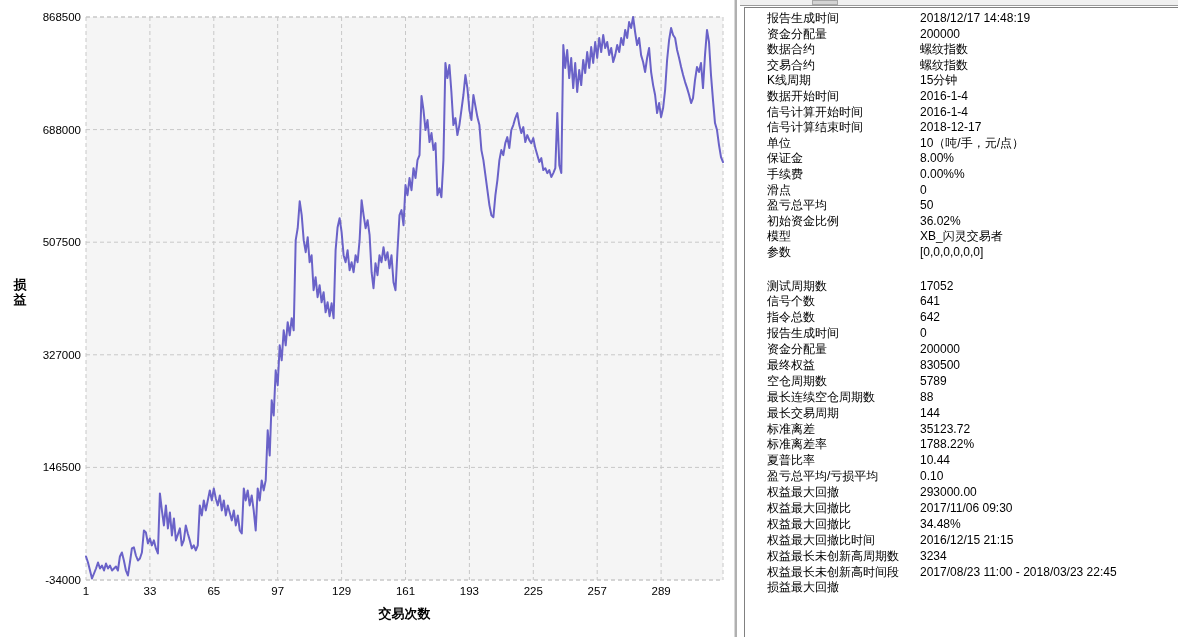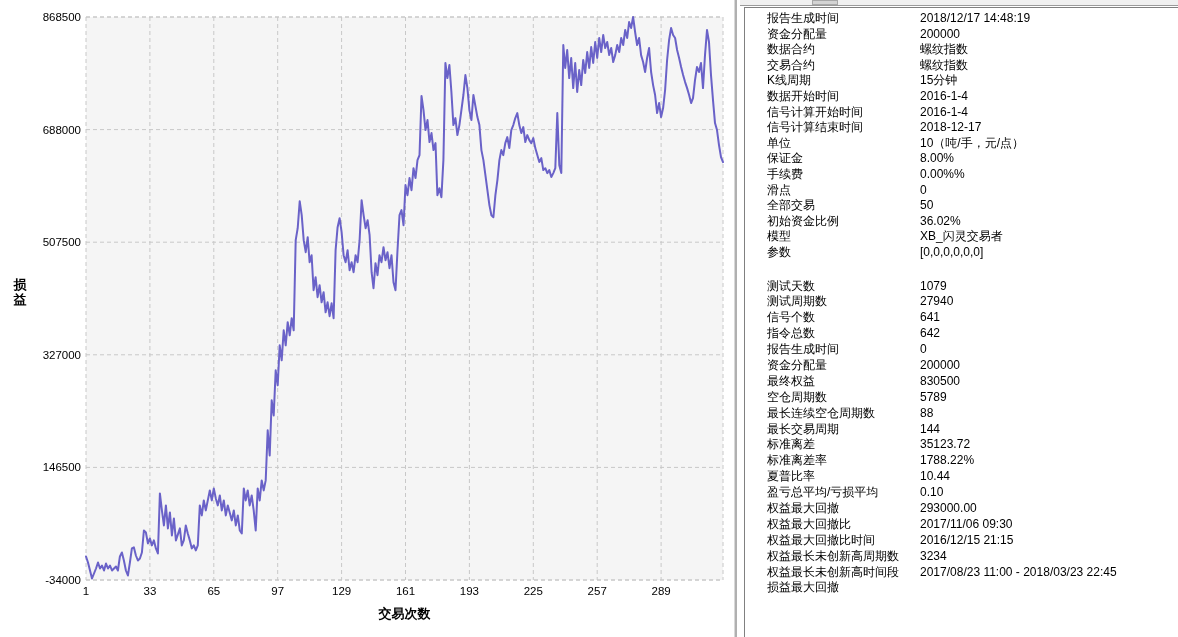--- a/index.html
+++ b/index.html
@@ -95,42 +95,42 @@
         <div class="report-row"><span class="row-label">数据合约</span><span class="row-value">螺纹指数</span></div>
         <div class="report-row"><span class="row-label">交易合约</span><span class="row-value">螺纹指数</span></div>
         <div class="report-row"><span class="row-label">K线周期</span><span class="row-value">15分钟</span></div>
         <div class="report-row"><span class="row-label">数据开始时间</span><span class="row-value">2016-1-4</span></div>
         <div class="report-row"><span class="row-label">信号计算开始时间</span><span class="row-value">2016-1-4</span></div>
         <div class="report-row"><span class="row-label">信号计算结束时间</span><span class="row-value">2018-12-17</span></div>
         <div class="report-row"><span class="row-label">单位</span><span class="row-value">10（吨/手，元/点）</span></div>
         <div class="report-row"><span class="row-label">保证金</span><span class="row-value">8.00%</span></div>
         <div class="report-row"><span class="row-label">手续费</span><span class="row-value">0.00%%</span></div>
         <div class="report-row"><span class="row-label">滑点</span><span class="row-value">0</span></div>
-        <div class="report-row"><span class="row-label">全部交易</span><span class="row-value">50</span></div>
+        <div class="report-row"><span class="row-label">盈亏总平均</span><span class="row-value">50</span></div>
         <div class="report-row"><span class="row-label">初始资金比例</span><span class="row-value">36.02%</span></div>
         <div class="report-row"><span class="row-label">模型</span><span class="row-value">XB_闪灵交易者</span></div>
         <div class="report-row"><span class="row-label">参数</span><span class="row-value">[0,0,0,0,0,0]</span></div>
       </div>
     <div id="stats-block" class="rows-block">
-        <div class="report-row"><span class="row-label">测试天数</span><span class="row-value">1079</span></div>
-        <div class="report-row"><span class="row-label">测试周期数</span><span class="row-value">27940</span></div>
+        <div class="report-row"><span class="row-label">测试周期数</span><span class="row-value">17052</span></div>
         <div class="report-row"><span class="row-label">信号个数</span><span class="row-value">641</span></div>
         <div class="report-row"><span class="row-label">指令总数</span><span class="row-value">642</span></div>
         <div class="report-row"><span class="row-label">报告生成时间</span><span class="row-value">0</span></div>
         <div class="report-row"><span class="row-label">资金分配量</span><span class="row-value">200000</span></div>
         <div class="report-row"><span class="row-label">最终权益</span><span class="row-value">830500</span></div>
         <div class="report-row"><span class="row-label">空仓周期数</span><span class="row-value">5789</span></div>
         <div class="report-row"><span class="row-label">最长连续空仓周期数</span><span class="row-value">88</span></div>
         <div class="report-row"><span class="row-label">最长交易周期</span><span class="row-value">144</span></div>
         <div class="report-row"><span class="row-label">标准离差</span><span class="row-value">35123.72</span></div>
         <div class="report-row"><span class="row-label">标准离差率</span><span class="row-value">1788.22%</span></div>
         <div class="report-row"><span class="row-label">夏普比率</span><span class="row-value">10.44</span></div>
         <div class="report-row"><span class="row-label">盈亏总平均/亏损平均</span><span class="row-value">0.10</span></div>
         <div class="report-row"><span class="row-label">权益最大回撤</span><span class="row-value">293000.00</span></div>
         <div class="report-row"><span class="row-label">权益最大回撤比</span><span class="row-value">2017/11/06 09:30</span></div>
+        <div class="report-row"><span class="row-label">权益最大回撤比</span><span class="row-value">34.48%</span></div>
         <div class="report-row"><span class="row-label">权益最大回撤比时间</span><span class="row-value">2016/12/15 21:15</span></div>
         <div class="report-row"><span class="row-label">权益最长未创新高周期数</span><span class="row-value">3234</span></div>
         <div class="report-row"><span class="row-label">权益最长未创新高时间段</span><span class="row-value">2017/08/23 11:00 - 2018/03/23 22:45</span></div>
         <div class="report-row"><span class="row-label">损益最大回撤</span><span class="row-value"></span></div>
       </div>
   </div>
 
 </div>
 
 </body></html>

